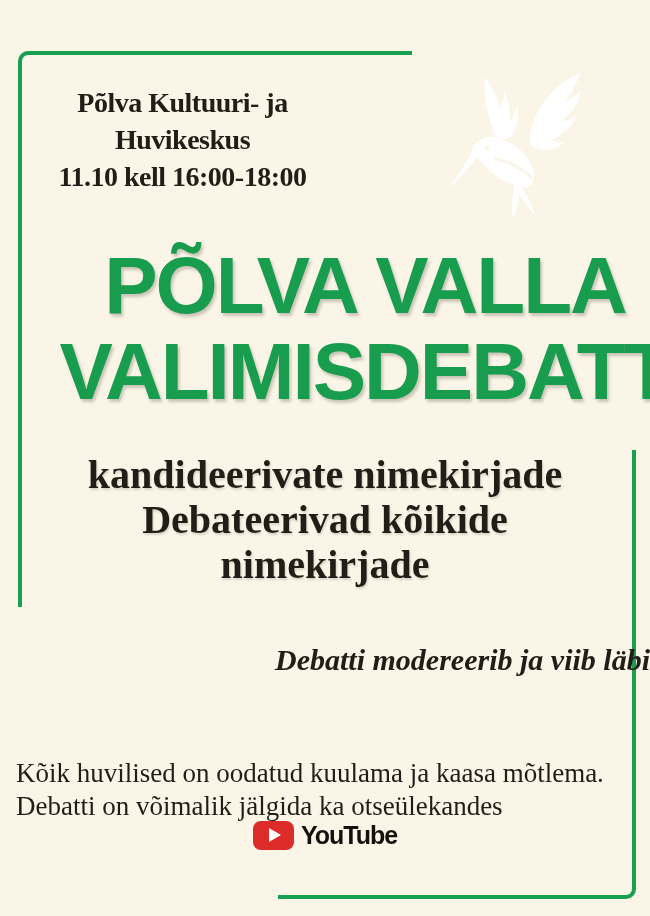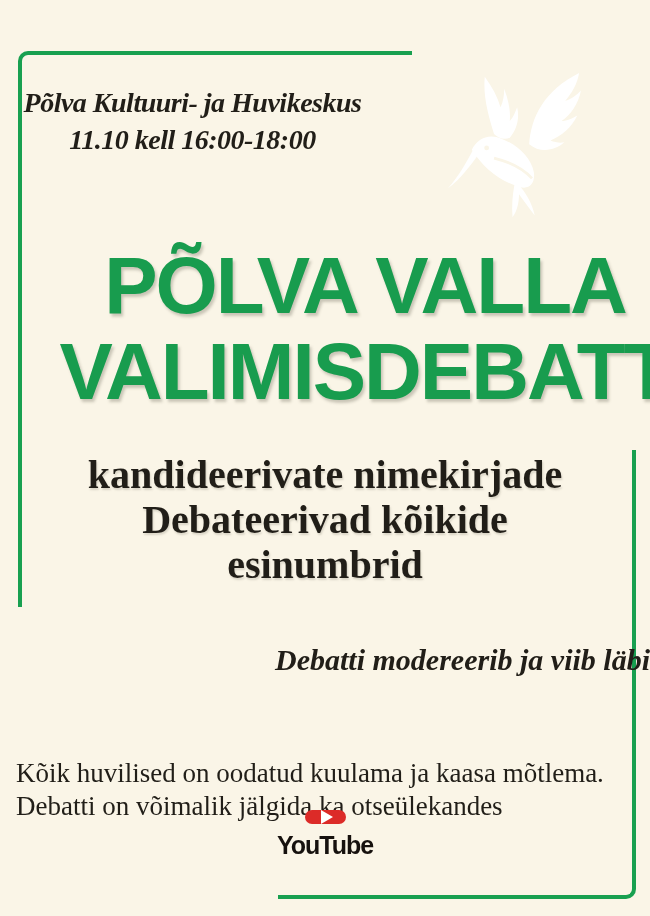--- a/index.html
+++ b/index.html
@@ -34,25 +34,24 @@
   }
 
   .bird {
     position: absolute;
     left: 440px; top: 60px;
     width: 195px; height: 185px;
   }
 
   .venue {
     position: absolute;
-    left: 20px; top: 84px;
+    left: 10px; top: 84px;
     width: 345px;
     text-align: center;
     font-weight: bold;
-    font-style: italic;
     font-size: 28px;
     line-height: 37px;
     letter-spacing: -0.5px;
   }
 
   .title {
     position: absolute;
     left: 0; top: 243px;
     width: 650px;
     margin: 0;
@@ -105,21 +104,20 @@
 
   .yt {
     position: absolute;
     left: 0; top: 818px;
     width: 650px;
     height: 34px;
     display: flex;
     justify-content: center;
     align-items: center;
     gap: 7px;
-    flex-direction: column;
   }
   .yt-btn {
     display: inline-flex;
     justify-content: center;
     align-items: center;
     width: 41px; height: 29px;
     background: #DC2B28;
     border-radius: 8px;
   }
   .yt-tri {
@@ -179,21 +177,21 @@
   </div>
 
   <h1 class="title">
     <span class="tline">PÕLVA VALLA</span>
     <span class="tline">VALIMISDEBATT</span>
   </h1>
 
   <div class="subtitle">
     <span class="sline">kandideerivate nimekirjade</span>
     <span class="sline">Debateerivad kõikide</span>
-    <span class="sline">esinumbrid</span>
+    <span class="sline">nimekirjade</span>
   </div>
 
   <div class="moderator">
     <span class="mline">Debatti modereerib ja viib läbi</span>
   </div>
 
   <div class="footer">
     <span class="fline">Kõik huvilised on oodatud kuulama ja kaasa mõtlema.</span>
     <span class="fline">Debatti on võimalik jälgida ka otseülekandes</span>
   </div>

